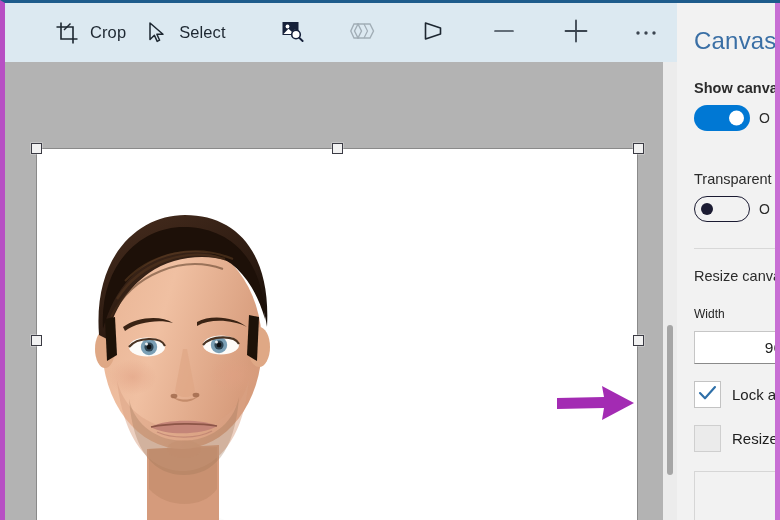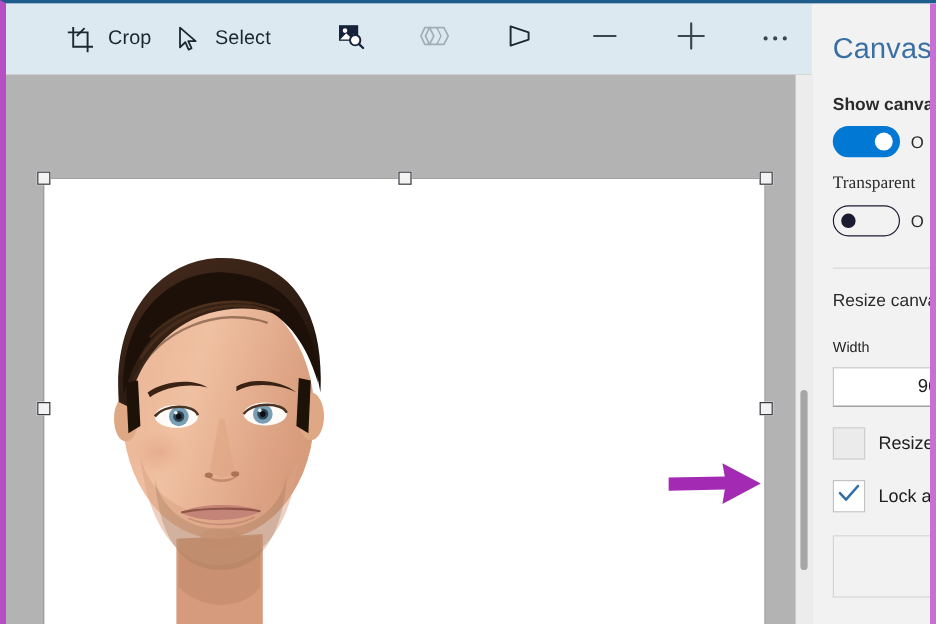--- a/index.html
+++ b/index.html
@@ -96,21 +96,21 @@
     overflow:hidden;
   }
   #panel .title {
     font-size:24px; color:#3a6fa5; font-weight:400;
     margin-top:24px; letter-spacing:.2px; white-space:nowrap;
   }
   .p-label {
     font-size:14.5px; color:#2b2b2b; white-space:nowrap;
   }
   .row-show { margin-top:25px;font-weight:bold; }
-  .row-trans { margin-top:14px;font-family:Liberation Serif, serif; }
+  .row-trans { margin-top:40px; }
 
   .toggle-row { display:flex; align-items:center; gap:9px; margin-top:9px; }
   .toggle {
     width:56px; height:26px; border-radius:13px;
     position:relative; flex:0 0 auto;
   }
   .toggle.on  { background:#0078d4; }
   .toggle.off { background:#f2f2f2; border:1.7px solid #1b1b32; }
   .toggle .knob {
     position:absolute; top:50%; transform:translateY(-50%);
@@ -382,31 +382,31 @@
 
     <div class="p-label resize-title">Resize canva</div>
 
     <div class="width-label">Width</div>
 
     <div class="numfield">
       <span>964px</span>
     </div>
 
     <div class="chkrow">
-      <div class="chkbox unchecked"></div>
-      <span class="chklabel">Resize</span>
-    </div>
-
-    <div class="chkrow">
       <div class="chkbox">
         <span>
           <svg width="19" height="16" viewBox="0 0 19 16">
             <path d="M2 8 L7 13.3 L17 2" fill="none" stroke="#2e6fa8" stroke-width="2.1" stroke-linecap="round" stroke-linejoin="round"></path>
           </svg>
         </span>
       </div>
       <span class="chklabel">Lock a</span>
     </div>
 
+    <div class="chkrow">
+      <div class="chkbox unchecked"></div>
+      <span class="chklabel">Resize</span>
+    </div>
+
     <div class="bottombox"></div>
   </div>
 
 </div>
 
 </body></html>

